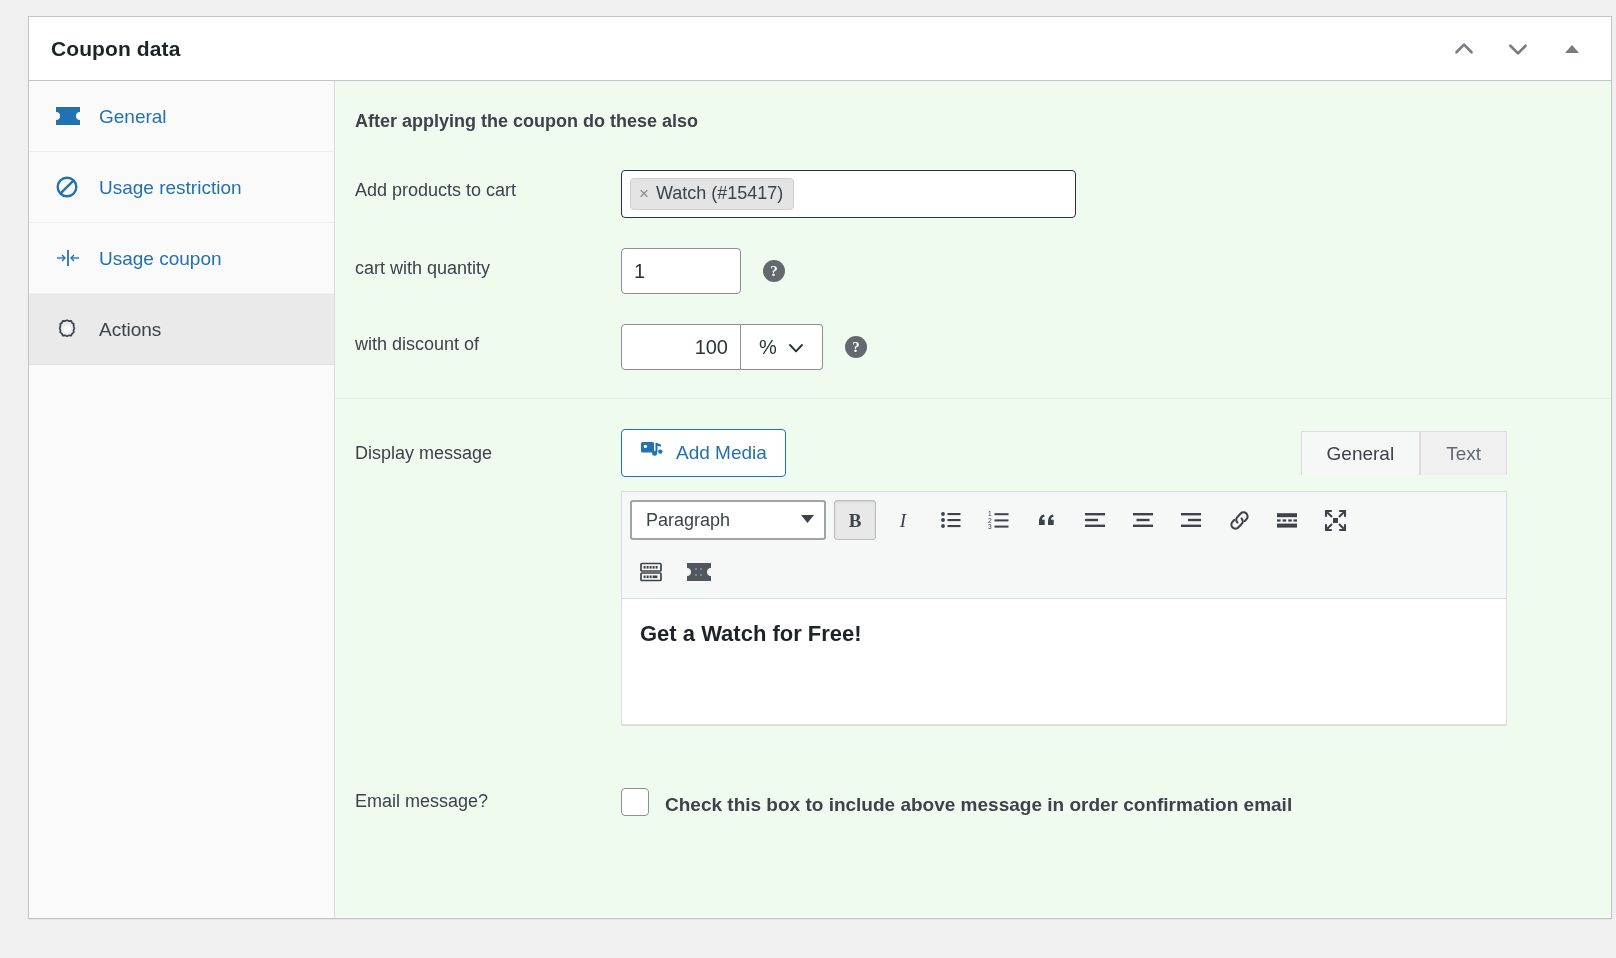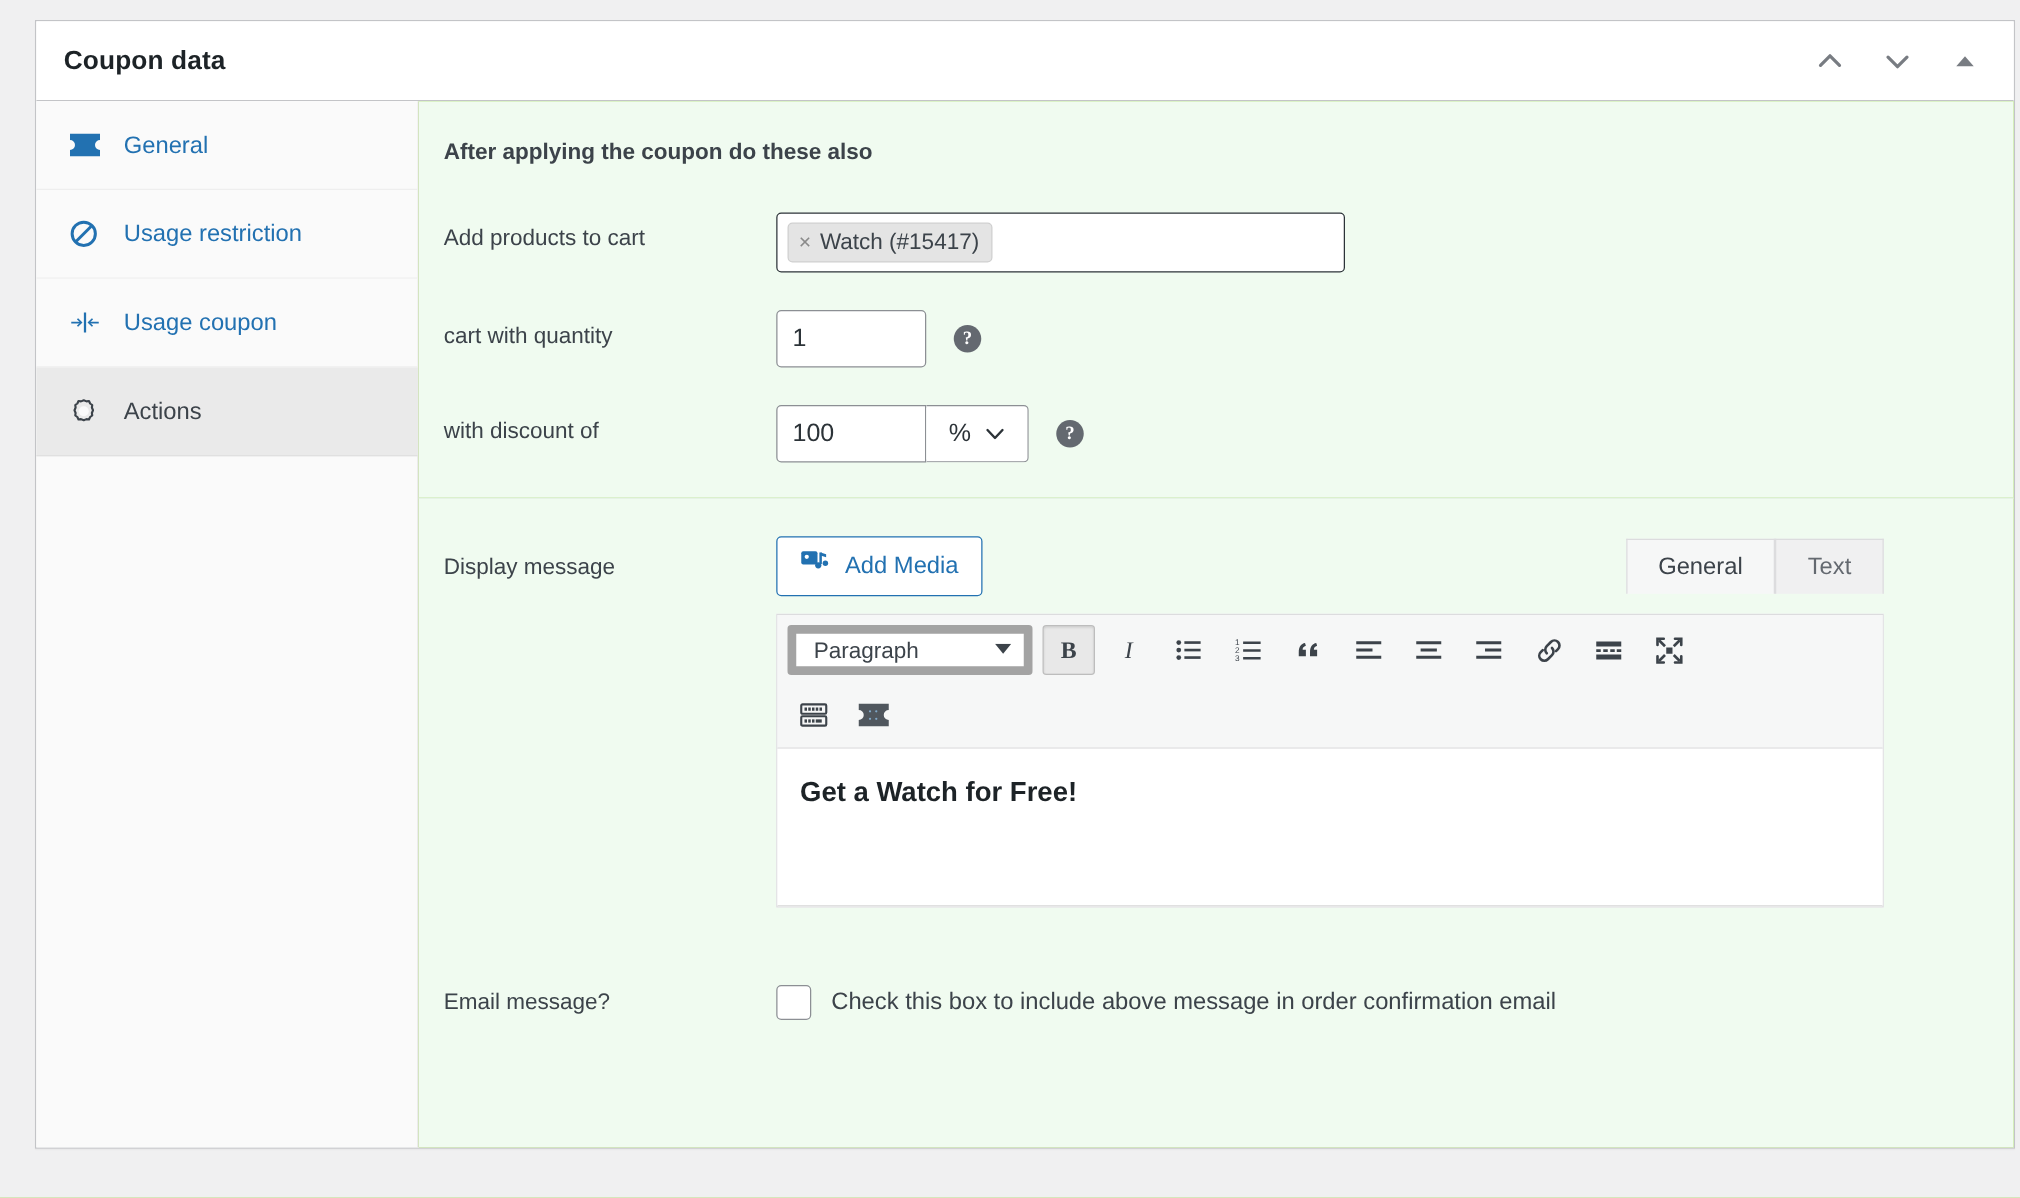--- a/index.html
+++ b/index.html
@@ -197,21 +197,21 @@
     background: #fff;
     display: flex;
     align-items: center;
     justify-content: center;
     gap: 11px;
     font-size: 20px;
     color: #2c3338;
     cursor: pointer;
   }
   .input-group { display: flex; }
-  .input-group .txt-input { border-radius: 4px 0 0 4px; }
+  .input-group .txt-input { border-radius: 4px 0 0 4px; text-align: right; }
 
   .help-tip {
     width: 22px; height: 22px;
     border-radius: 50%;
     background: #646970;
     color: #fff;
     font-size: 15px;
     font-weight: bold;
     display: inline-flex;
     align-items: center;
@@ -277,21 +277,21 @@
     border-bottom: 1px solid #dcdcde;
     padding: 8px 8px 6px 8px;
     display: flex;
     flex-wrap: wrap;
     align-items: center;
     row-gap: 2px;
   }
   .fmt-select {
     width: 196px;
     height: 40px;
-    border: 7px solid #a3a3a3;
+    border: 2px solid #a3a3a3;
     border-radius: 3px;
     background: #fff;
     display: flex;
     align-items: center;
     padding: 0 10px 0 14px;
     font-size: 18px;
     color: #3c434a;
     margin-right: 8px;
     cursor: pointer;
   }
@@ -342,21 +342,21 @@
   .resize-handle {
     position: absolute;
     right: 7px;
     bottom: 6px;
     width: 12px;
     height: 12px;
     cursor: nwse-resize;
   }
 
   
-  .cb-row { display: flex; align-items: center; }
+  .cb-row { display: flex; align-items: flex-end; font-weight: bold; }
   .cb-box {
     width: 28px; height: 28px;
     border: 1px solid #8c8f94;
     border-radius: 4px;
     background: #fff;
     cursor: pointer;
     flex: 0 0 28px;
   }
   .cb-text {
     font-size: 19px;

